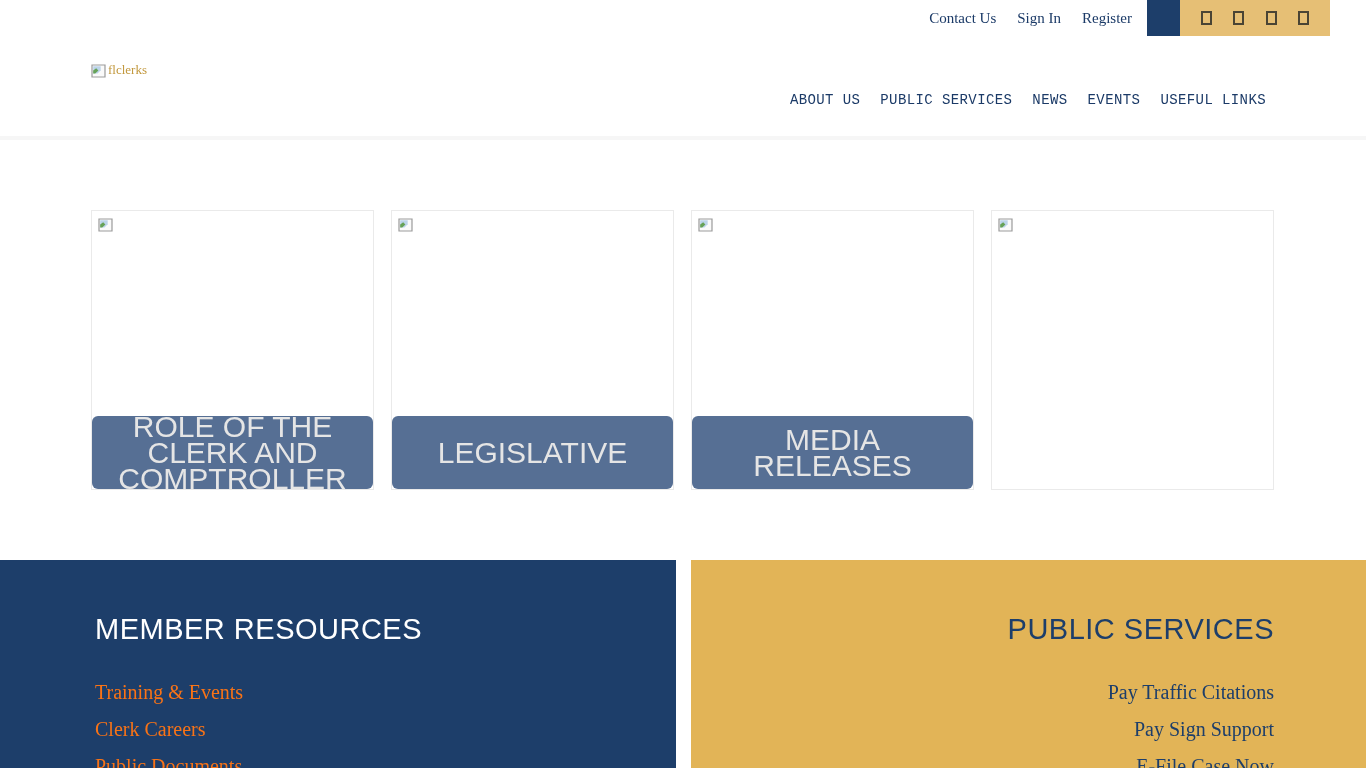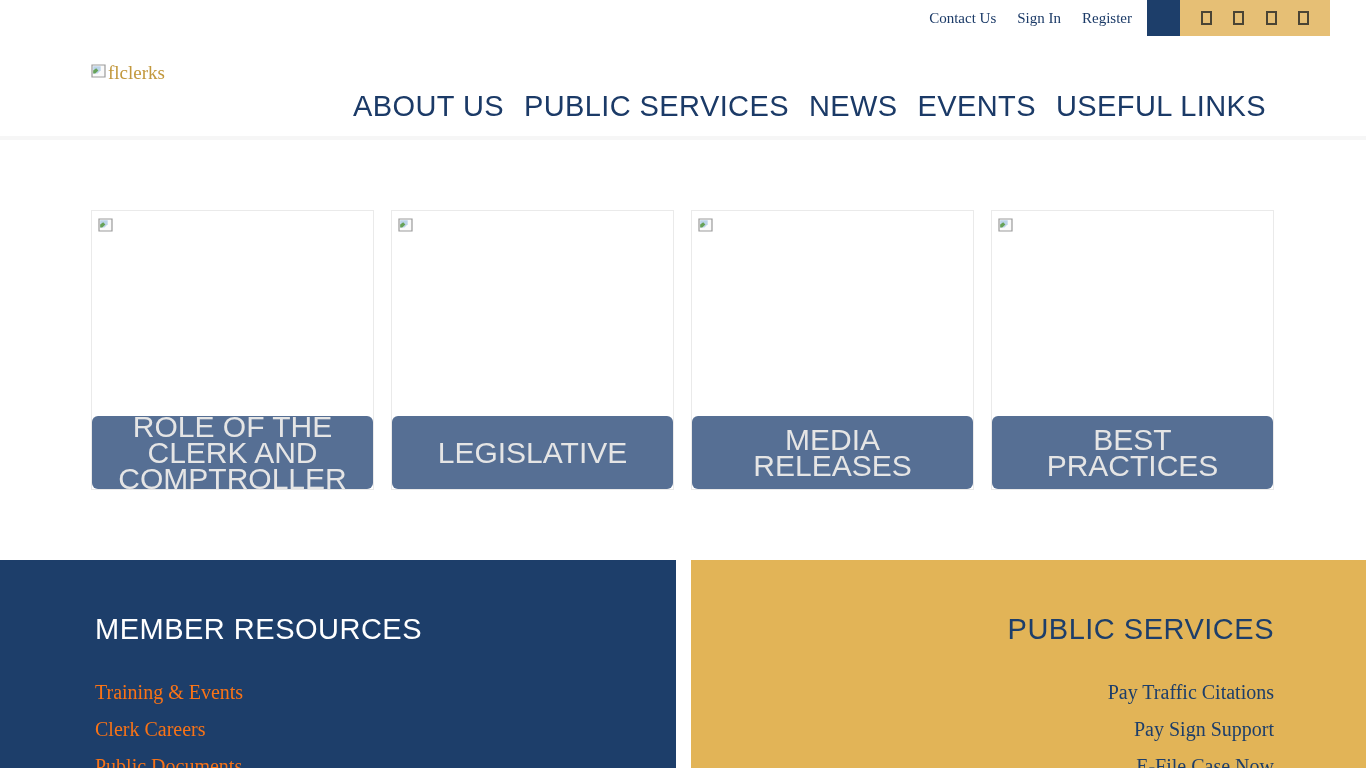--- a/index.html
+++ b/index.html
@@ -22,24 +22,24 @@
   .topbar-links a{color:var(--linknavy);text-decoration:none;cursor:pointer;}
   .search-btn{width:33px;height:36px;background:var(--navy);border:none;cursor:pointer;}
   .social-bar{width:150px;height:36px;background:var(--topgold);display:flex;
     align-items:center;justify-content:space-evenly;}
   .tofu{width:11px;height:14px;border:2px solid #4a4434;background:transparent;cursor:pointer;}
 
   
   .header{height:104px;position:relative;background:#fff;border-bottom:4px solid #f6f6f6;}
   .logo{position:absolute;left:91px;top:26px;display:flex;align-items:flex-start;
     text-decoration:none;color:var(--logogold);
-    font-family:"Liberation Serif",serif;font-size:19px;cursor:pointer;}
+    font-family:"Liberation Serif",serif;font-size:13px;cursor:pointer;}
   .logo svg{margin:1px 1px 0 0;}
   .nav{position:absolute;right:100px;top:54px;display:flex;gap:20px;list-style:none;}
-  .nav a{color:var(--linknavy);text-decoration:none;font-size:29px;letter-spacing:.4px;cursor:pointer;}
+  .nav a{color:var(--linknavy);text-decoration:none;font-size:14px;letter-spacing:.4px;cursor:pointer;font-family:Liberation Mono, monospace;}
 
   
   .cards{margin:70px 0 0 91px;display:flex;gap:17px;}
   .card{width:283px;height:280px;background:#fff;border:1px solid #eaeaea;
     position:relative;cursor:pointer;}
   .card .broken-img{position:absolute;top:6px;left:6px;}
   .card-band{position:absolute;left:0;right:0;bottom:0;height:73px;
     background:var(--slate);border-radius:6px;color:#e5e5e5;
     display:flex;align-items:center;justify-content:center;text-align:center;
     overflow:hidden;font-size:30px;line-height:26px;padding:0 30px;}
@@ -123,23 +123,20 @@
         <use href="#brokenimg"></use>
       </svg>
     <div class="card-band">
       <span>MEDIA RELEASES</span>
     </div>
   </div>
   <div class="card">
     <svg class="broken-img" width="16" height="16" viewBox="0 0 16 16">
         <use href="#brokenimg"></use>
       </svg>
-    <div class="card-band">
-      <span>BEST PRACTICES</span>
-    </div>
   </div>
 </div>
 
 <div class="bottom">
   <section class="panel panel-left">
     <h2>MEMBER RESOURCES</h2>
     <ul>
       <li><a>Training &amp; Events</a></li>
       <li><a>Clerk Careers</a></li>
       <li><a>Public Documents</a></li>

